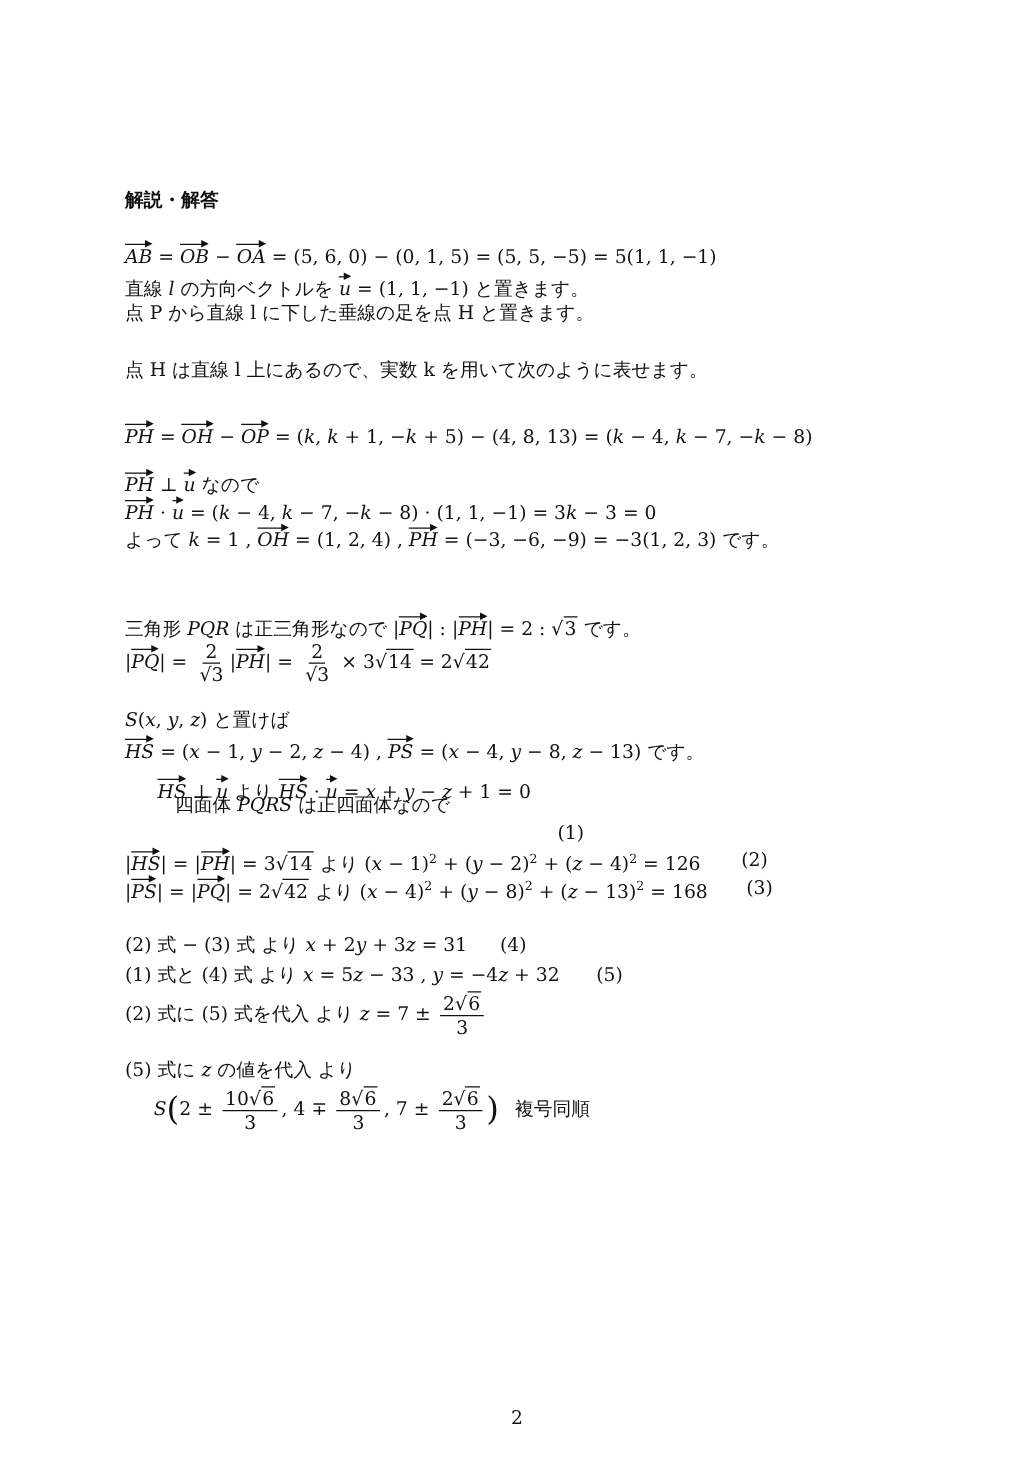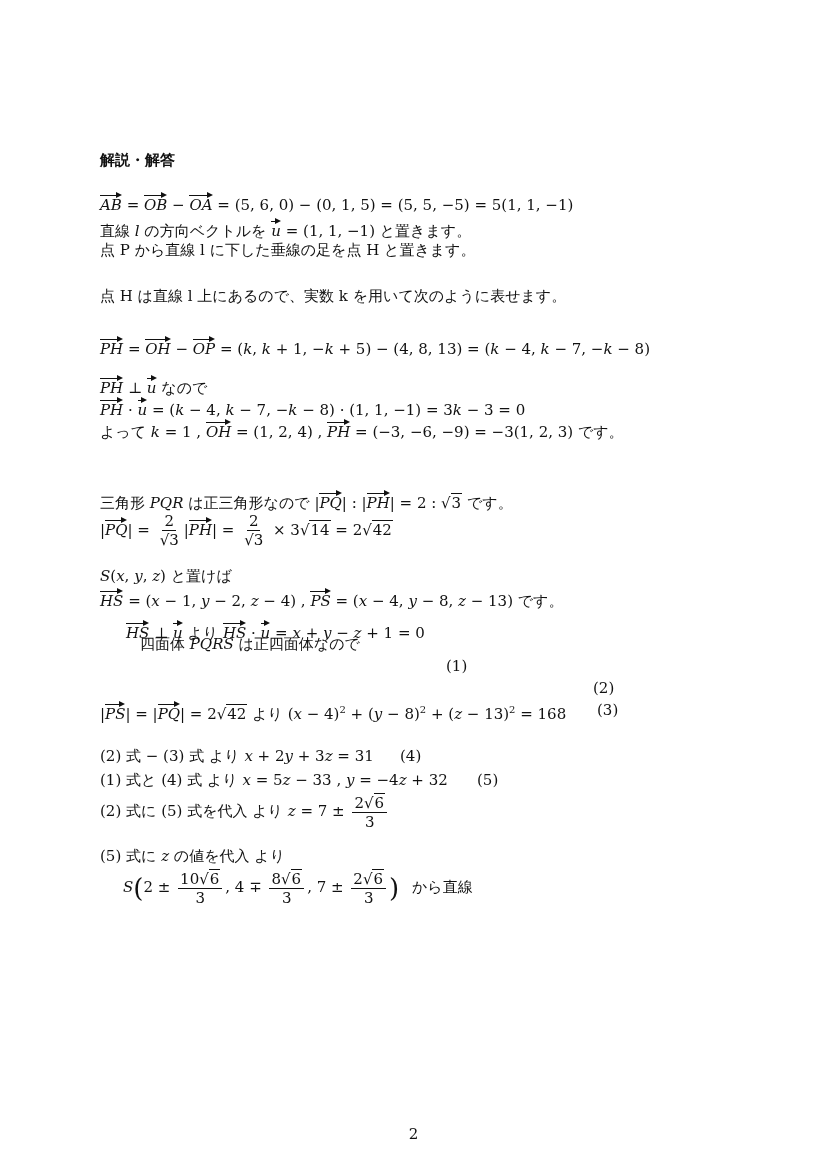--- a/index.html
+++ b/index.html
@@ -73,20 +73,23 @@
   </div>
 
   <div class="line" style="top:634px;margin-left:40px;">
     四面体 <i>PQRS</i> は正四面体なので
   </div>
   <div class="line" style="top:620px;margin-left:26px;">
     <span class="vec">HS</span> ⊥ <span class="vec">u</span> より <span class="vec">HS</span> · <span class="vec">u</span> = <i>x</i> + <i>y</i> − <i>z</i> + 1 = 0
   </div>
   <div class="line" style="top:656px; left:446px;">(1)</div>
 
+  <div class="line" style="top:678px;">
+    |<span class="vec">HS</span>| = |<span class="vec">PH</span>| = 3<span class="sqrt">√<span class="rad">14</span></span> より (<i>x</i> − 1)<sup>2</sup> + (<i>y</i> − 2)<sup>2</sup> + (<i>z</i> − 4)<sup>2</sup> = 126
+  </div>
   <div class="line" style="top:678px; left:593px;">(2)</div>
 
   <div class="line" style="top:700px;">
     |<span class="vec">PS</span>| = |<span class="vec">PQ</span>| = 2<span class="sqrt">√<span class="rad">42</span></span> より (<i>x</i> − 4)<sup>2</sup> + (<i>y</i> − 8)<sup>2</sup> + (<i>z</i> − 13)<sup>2</sup> = 168
   </div>
   <div class="line" style="top:700px; left:597px;">(3)</div>
 
   <div class="line" style="top:746px;">
     (2) 式 − (3) 式 より <i>x</i> + 2<i>y</i> + 3<i>z</i> = 31
   </div>
@@ -112,16 +115,16 @@
         <span class="num">10<span class="sqrt">√<span class="rad">6</span></span></span>
         <span class="den">3</span>
       </span>, 4 ∓ <span class="frac">
         <span class="num">8<span class="sqrt">√<span class="rad">6</span></span></span>
         <span class="den">3</span>
       </span>, 7 ± <span class="frac">
         <span class="num">2<span class="sqrt">√<span class="rad">6</span></span></span>
         <span class="den">3</span>
       </span><span class="big">)</span>
   </div>
-  <div class="line" style="top:877px; left:412px;">から直線</div>
+  <div class="line" style="top:877px; left:412px;">複号同順</div>
 
   <div class="pagenum">2</div>
 </div>
 
 </body></html>

